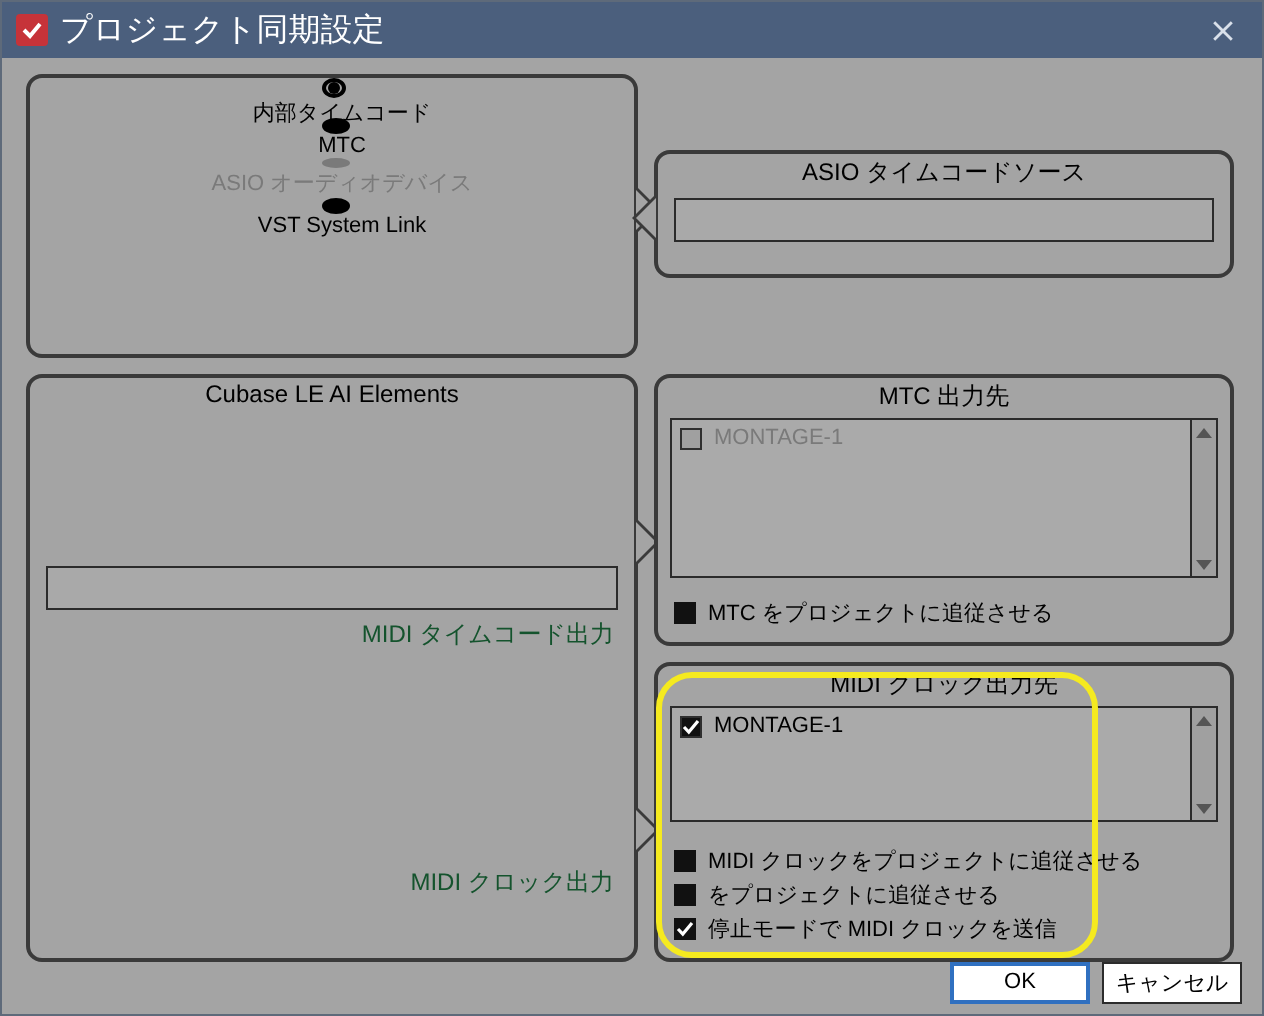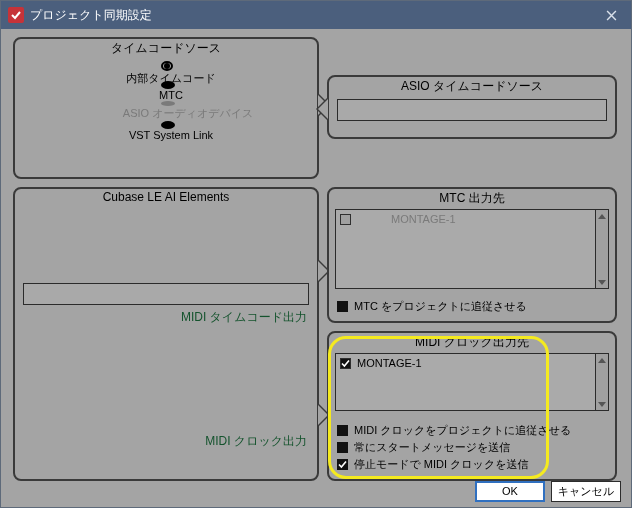--- a/index.html
+++ b/index.html
@@ -1,21 +1,21 @@
 <!DOCTYPE html>
 <html><head>
 <meta charset="utf-8">
 <style>
   * { box-sizing: border-box; margin: 0; padding: 0; font-family: "Meiryo UI", "MS PGothic", sans-serif; font-size: 11px; }
   body { background: #fff; }
   .window { width: 632px; height: 508px; background: #a4a4a4; border: 1px solid #5e6a7a; position: relative; }
   .titlebar { height: 28px; background: #4b5f7d; display: flex; align-items: center; color: #fff; }
   .title-ico { width: 16px; height: 16px; margin: 0 6px 0 7px; background: #c63339; border-radius: 2px; display: flex; align-items: center; justify-content: center; }
   .title-ico svg { width: 10px; height: 10px; }
-  .title-text { flex: 1; font-size: 12px; }
+  .title-text { flex: 1; font-size: 16px; }
   .close-btn { width: 40px; height: 100%; display: flex; align-items: center; justify-content: center; color: #d9e0ea; cursor: pointer; }
   .close-btn svg { width: 11px; height: 11px; }
   .body { position: absolute; left: 0; right: 0; top: 28px; bottom: 0; padding: 10px 12px 38px 12px; }
   .panel { background: #a4a4a4; border: 2px solid #3a3a3a; border-radius: 8px; position: absolute; }
   .panel-title { text-align: center; font-size: 12px; padding: 1px 0 4px 0; color: #000; }
   .tc-src { left: 12px; top: 8px; width: 306px; height: 142px; }
   .arrow-r { position: absolute; width: 0; height: 0; border-top: 12px solid transparent; border-bottom: 12px solid transparent; border-left: 12px solid #3a3a3a; }
   .arrow-r::after { content: ""; position: absolute; top: -10px; left: -12px; border-top: 10px solid transparent; border-bottom: 10px solid transparent; border-left: 10px solid #a4a4a4; }
   .arrow-l { position: absolute; width: 0; height: 0; border-top: 12px solid transparent; border-bottom: 12px solid transparent; border-right: 12px solid #3a3a3a; }
   .arrow-l::after { content: ""; position: absolute; top: -10px; right: -12px; border-top: 10px solid transparent; border-bottom: 10px solid transparent; border-right: 10px solid #a4a4a4; }
@@ -39,21 +39,21 @@
   .sq { width: 11px; height: 11px; background: #111; margin-right: 6px; display: inline-flex; align-items: center; justify-content: center; }
   .sq svg { width: 9px; height: 9px; }
   .opt-row { display: flex; align-items: center; height: 17px; padding-left: 8px; font-size: 11px; }
   .scrollbar { width: 13px; background: #a0a0a0; border-left: 1px solid #2b2b2b; display: flex; flex-direction: column; justify-content: space-between; }
   .sb-btn { height: 12px; display: flex; align-items: center; justify-content: center; }
   .sb-btn svg { width: 8px; height: 5px; }
   .highlight { position: absolute; border: 3px solid #f5ea1f; border-radius: 18px; pointer-events: none; }
   .footer { position: absolute; left: 0; right: 0; bottom: 0; height: 32px; display: flex; justify-content: flex-end; align-items: center; padding-right: 10px; gap: 6px; }
   .btn { height: 21px; min-width: 70px; background: #ffffff; border: 1px solid #2c2c2c; font-size: 11px; display: flex; align-items: center; justify-content: center; cursor: pointer; color: #000; }
   .btn.ok { border: 2px solid #3070c0; padding: 0 20px; }
-  .lbl-grey { color: #7a7a7a; margin-left: 34px; }
+  .lbl-grey { color: #7a7a7a; }
 </style>
 </head>
 <body>
 
 <div class="window">
   <div class="titlebar">
     <div class="title-ico">
       <svg viewBox="0 0 10 10">
           <path d="M1 5 L4 8 L9 2" stroke="#fff" stroke-width="2" fill="none"></path>
         </svg>
@@ -62,21 +62,20 @@
     <div class="close-btn">
       <svg viewBox="0 0 10 10">
           <path d="M1 1 L9 9 M9 1 L1 9" stroke="currentColor" stroke-width="1.3"></path>
         </svg>
     </div>
   </div>
 
   <div class="body">
 
     <div class="panel tc-src">
-      <div class="panel-title">タイムコードソース</div>
       <div class="radio-row">
         <span class="radio-shape sel"></span>
         <span>内部タイムコード</span>
       </div>
       <div class="radio-row">
         <span class="radio-filled"></span>
         <span>MTC</span>
       </div>
       <div class="radio-row">
         <span class="radio-grey"></span>
@@ -158,21 +157,21 @@
             </div>
         </div>
       </div>
       <div style="position:absolute; left:0; right:0; bottom:6px;">
         <div class="opt-row">
           <span class="sq"></span>
           <span>MIDI クロックをプロジェクトに追従させる</span>
         </div>
         <div class="opt-row">
           <span class="sq"></span>
-          <span>常にスタートメッセージを送信</span>
+          <span>をプロジェクトに追従させる</span>
         </div>
         <div class="opt-row">
           <span class="sq">
             <svg viewBox="0 0 9 9">
                 <path d="M1 4.5 L3.4 7 L8 1.5" stroke="#fff" stroke-width="1.6" fill="none"></path>
               </svg>
           </span>
           <span>停止モードで MIDI クロックを送信</span>
         </div>
       </div>

